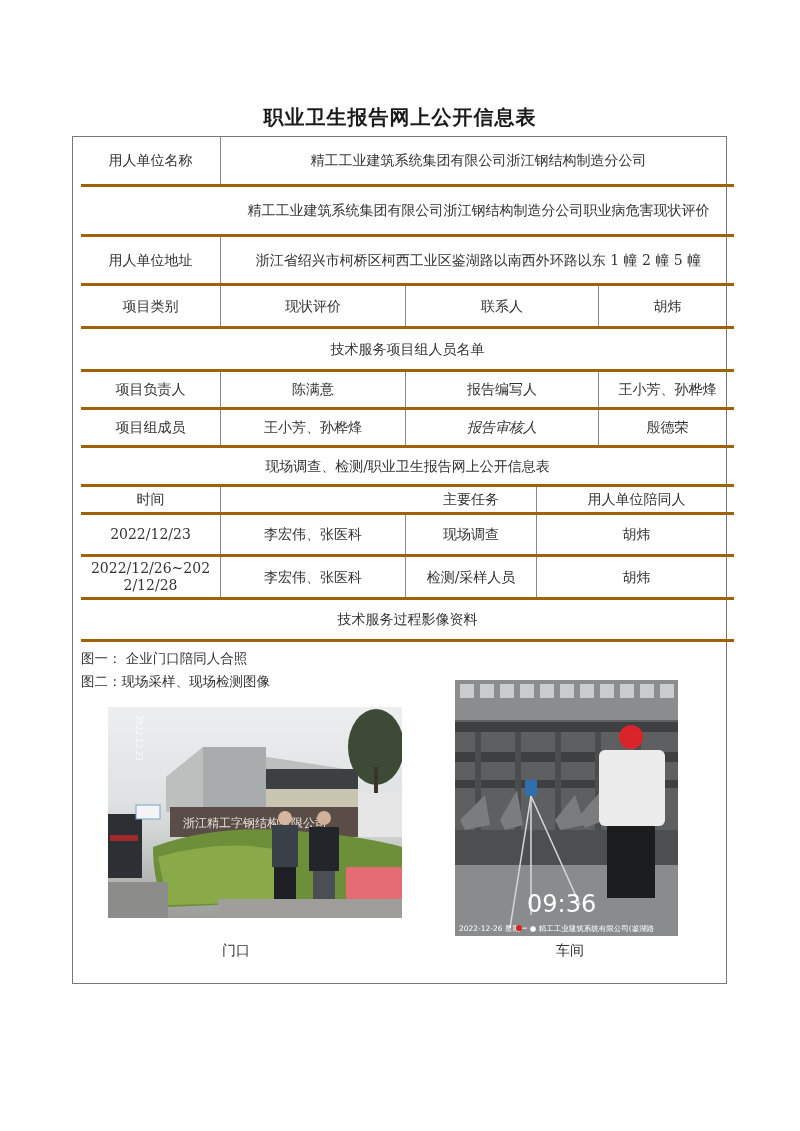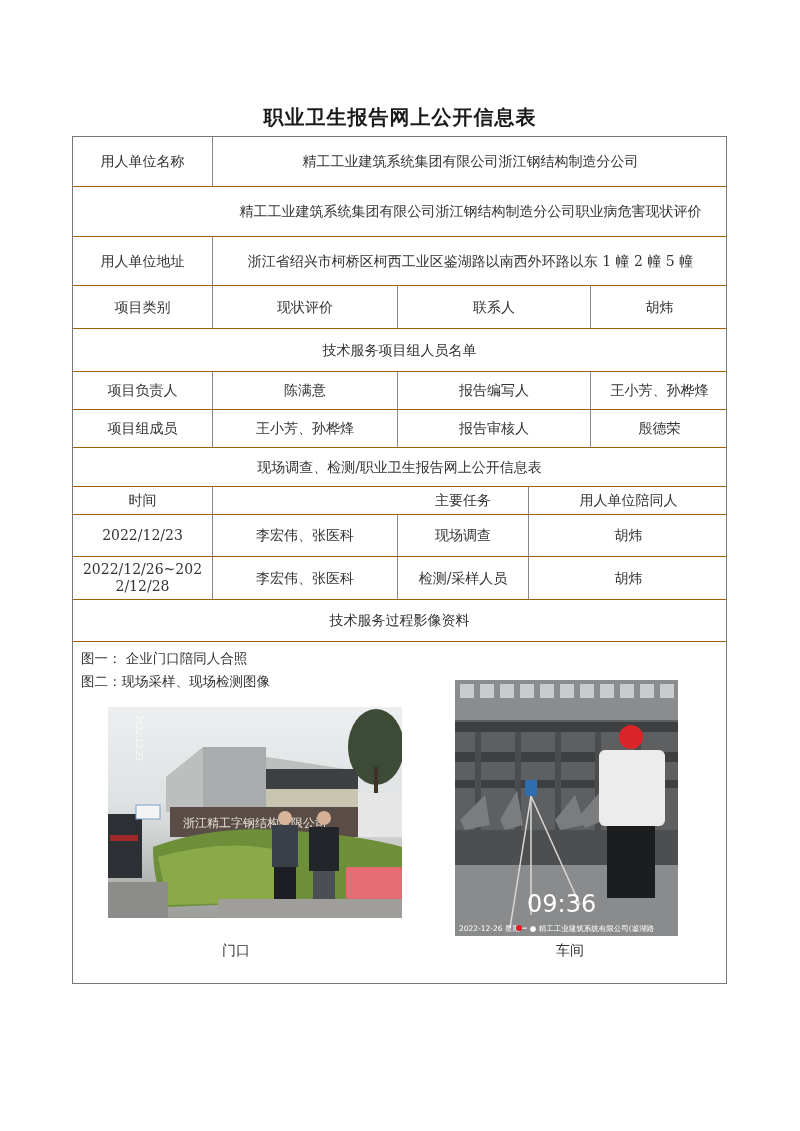--- a/index.html
+++ b/index.html
@@ -1,19 +1,19 @@
 <!DOCTYPE html>
 <html><head>
 <meta charset="utf-8">
 <style>
   html, body { margin:0; padding:0; background:#ffffff; }
   body { width:800px; height:1131px; position:relative; font-family:"DejaVu Serif","Liberation Serif",serif; color:#333; overflow:hidden; }
   .title { position:absolute; top:96px; left:0; width:800px; text-align:center; font-family:"DejaVu Sans","Liberation Sans",sans-serif; font-weight:bold; font-size:20px; color:#1a1a1a; letter-spacing:1px;margin-top:8px; }
   .tbl { position:absolute; left:72px; top:136px; width:655px; height:848px; border:1.5px solid #777; box-sizing:border-box; }
-  .row { position:absolute; left:0; width:100%; border-bottom:1px solid #a16207; box-sizing:border-box; }
+  .row { position:absolute; left:8px; width:100%; border-bottom:3px solid #a16207; box-sizing:border-box; }
   .cell { position:absolute; top:0; height:100%; display:flex; align-items:center; justify-content:center; text-align:center; font-size:14px; color:#333; box-sizing:border-box; border-right:1px solid #888; line-height:1.2; }
   .cell.last { border-right:none; }
   .full { left:0; width:100%; border-right:none; }
   .photos { position:absolute; left:0; top:505px; width:100%; height:343px; }
   .caption-line { position:absolute; left:8px; font-size:13.5px; color:#333; }
   .photo { position:absolute; overflow:hidden; }
   .photo-cap { position:absolute; font-size:14px; color:#333; }
 </style>
 </head>
 <body>
@@ -50,21 +50,21 @@
   <div class="row" style="top:235px;height:38px;">
     <div class="cell" style="left:0;width:140px;">项目负责人</div>
     <div class="cell" style="left:140px;width:185px;">陈满意</div>
     <div class="cell" style="left:325px;width:193px;">报告编写人</div>
     <div class="cell last" style="left:518px;width:137px;">王小芳、孙桦烽</div>
   </div>
 
   <div class="row" style="top:273px;height:38px;">
     <div class="cell" style="left:0;width:140px;">项目组成员</div>
     <div class="cell" style="left:140px;width:185px;">王小芳、孙桦烽</div>
-    <div class="cell" style="left:325px;width:193px;">报告审核人</div>
+    <div class="cell" style="left:325px;width:193px;font-style:italic;">报告审核人</div>
     <div class="cell last" style="left:518px;width:137px;">殷德荣</div>
   </div>
 
   <div class="row" style="top:311px;height:39px;">
     <div class="cell full">现场调查、检测/职业卫生报告网上公开信息表</div>
   </div>
 
   <div class="row" style="top:350px;height:28px;">
     <div class="cell" style="left:0;width:140px;">时间</div>
     <div class="cell" style="left:325px;width:131px;">主要任务</div>

